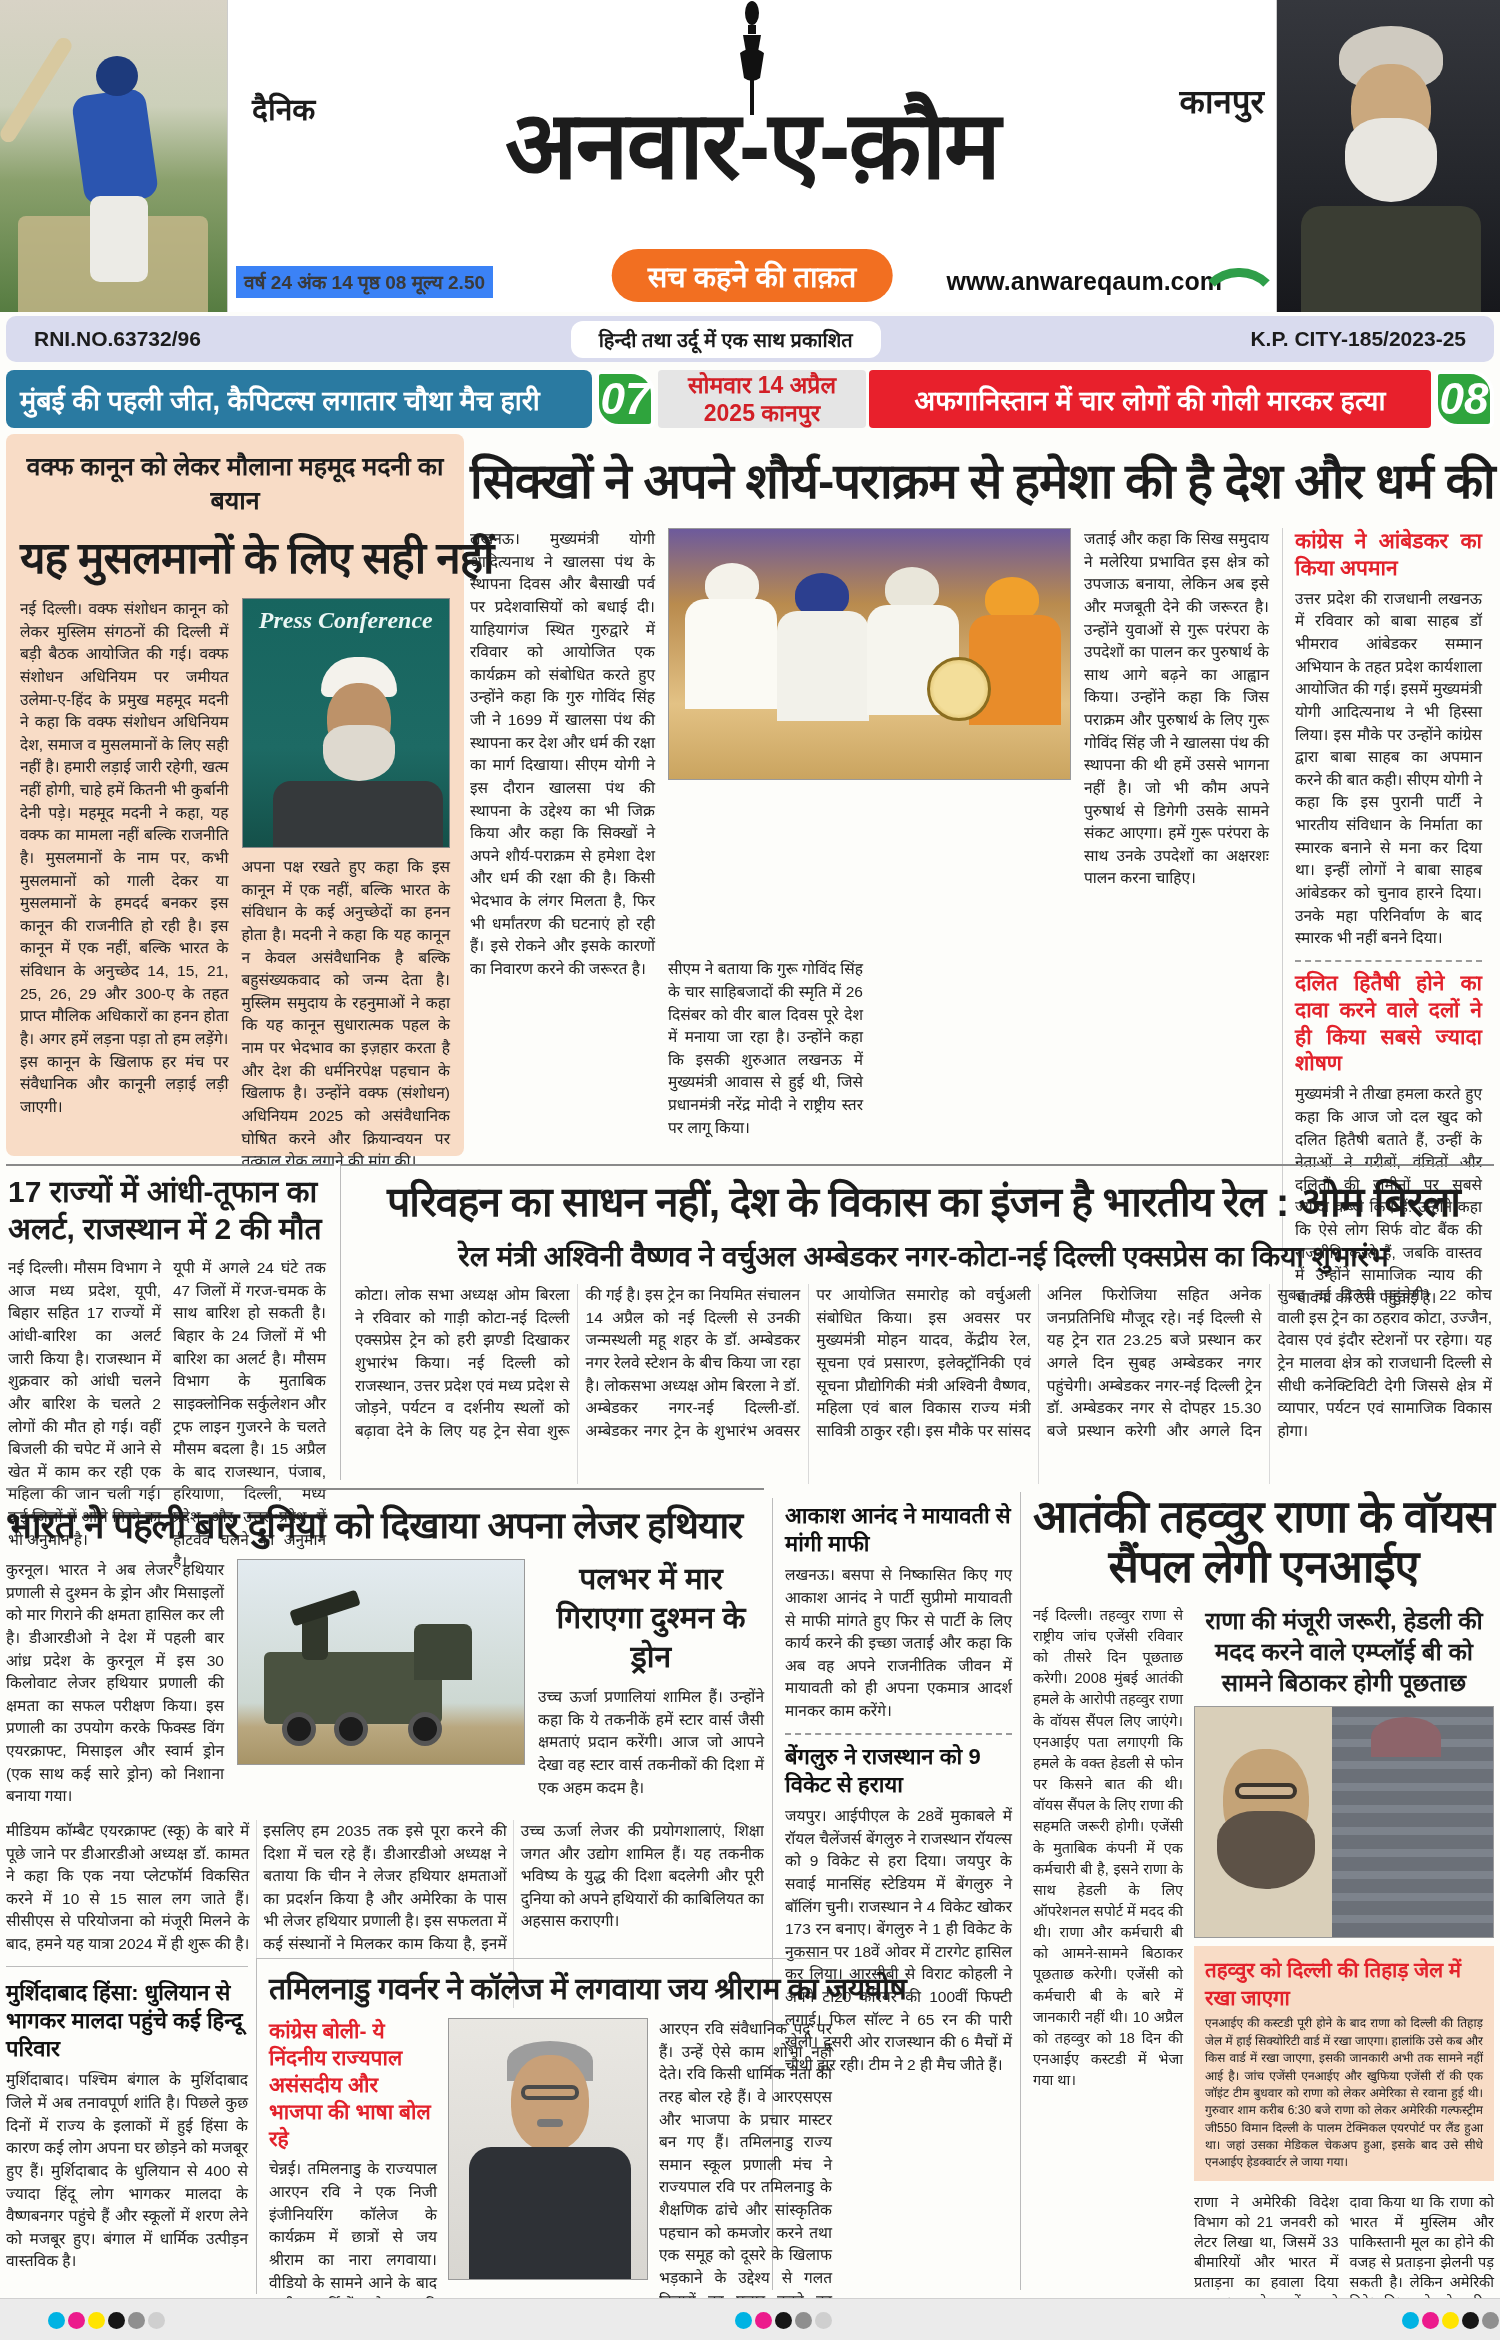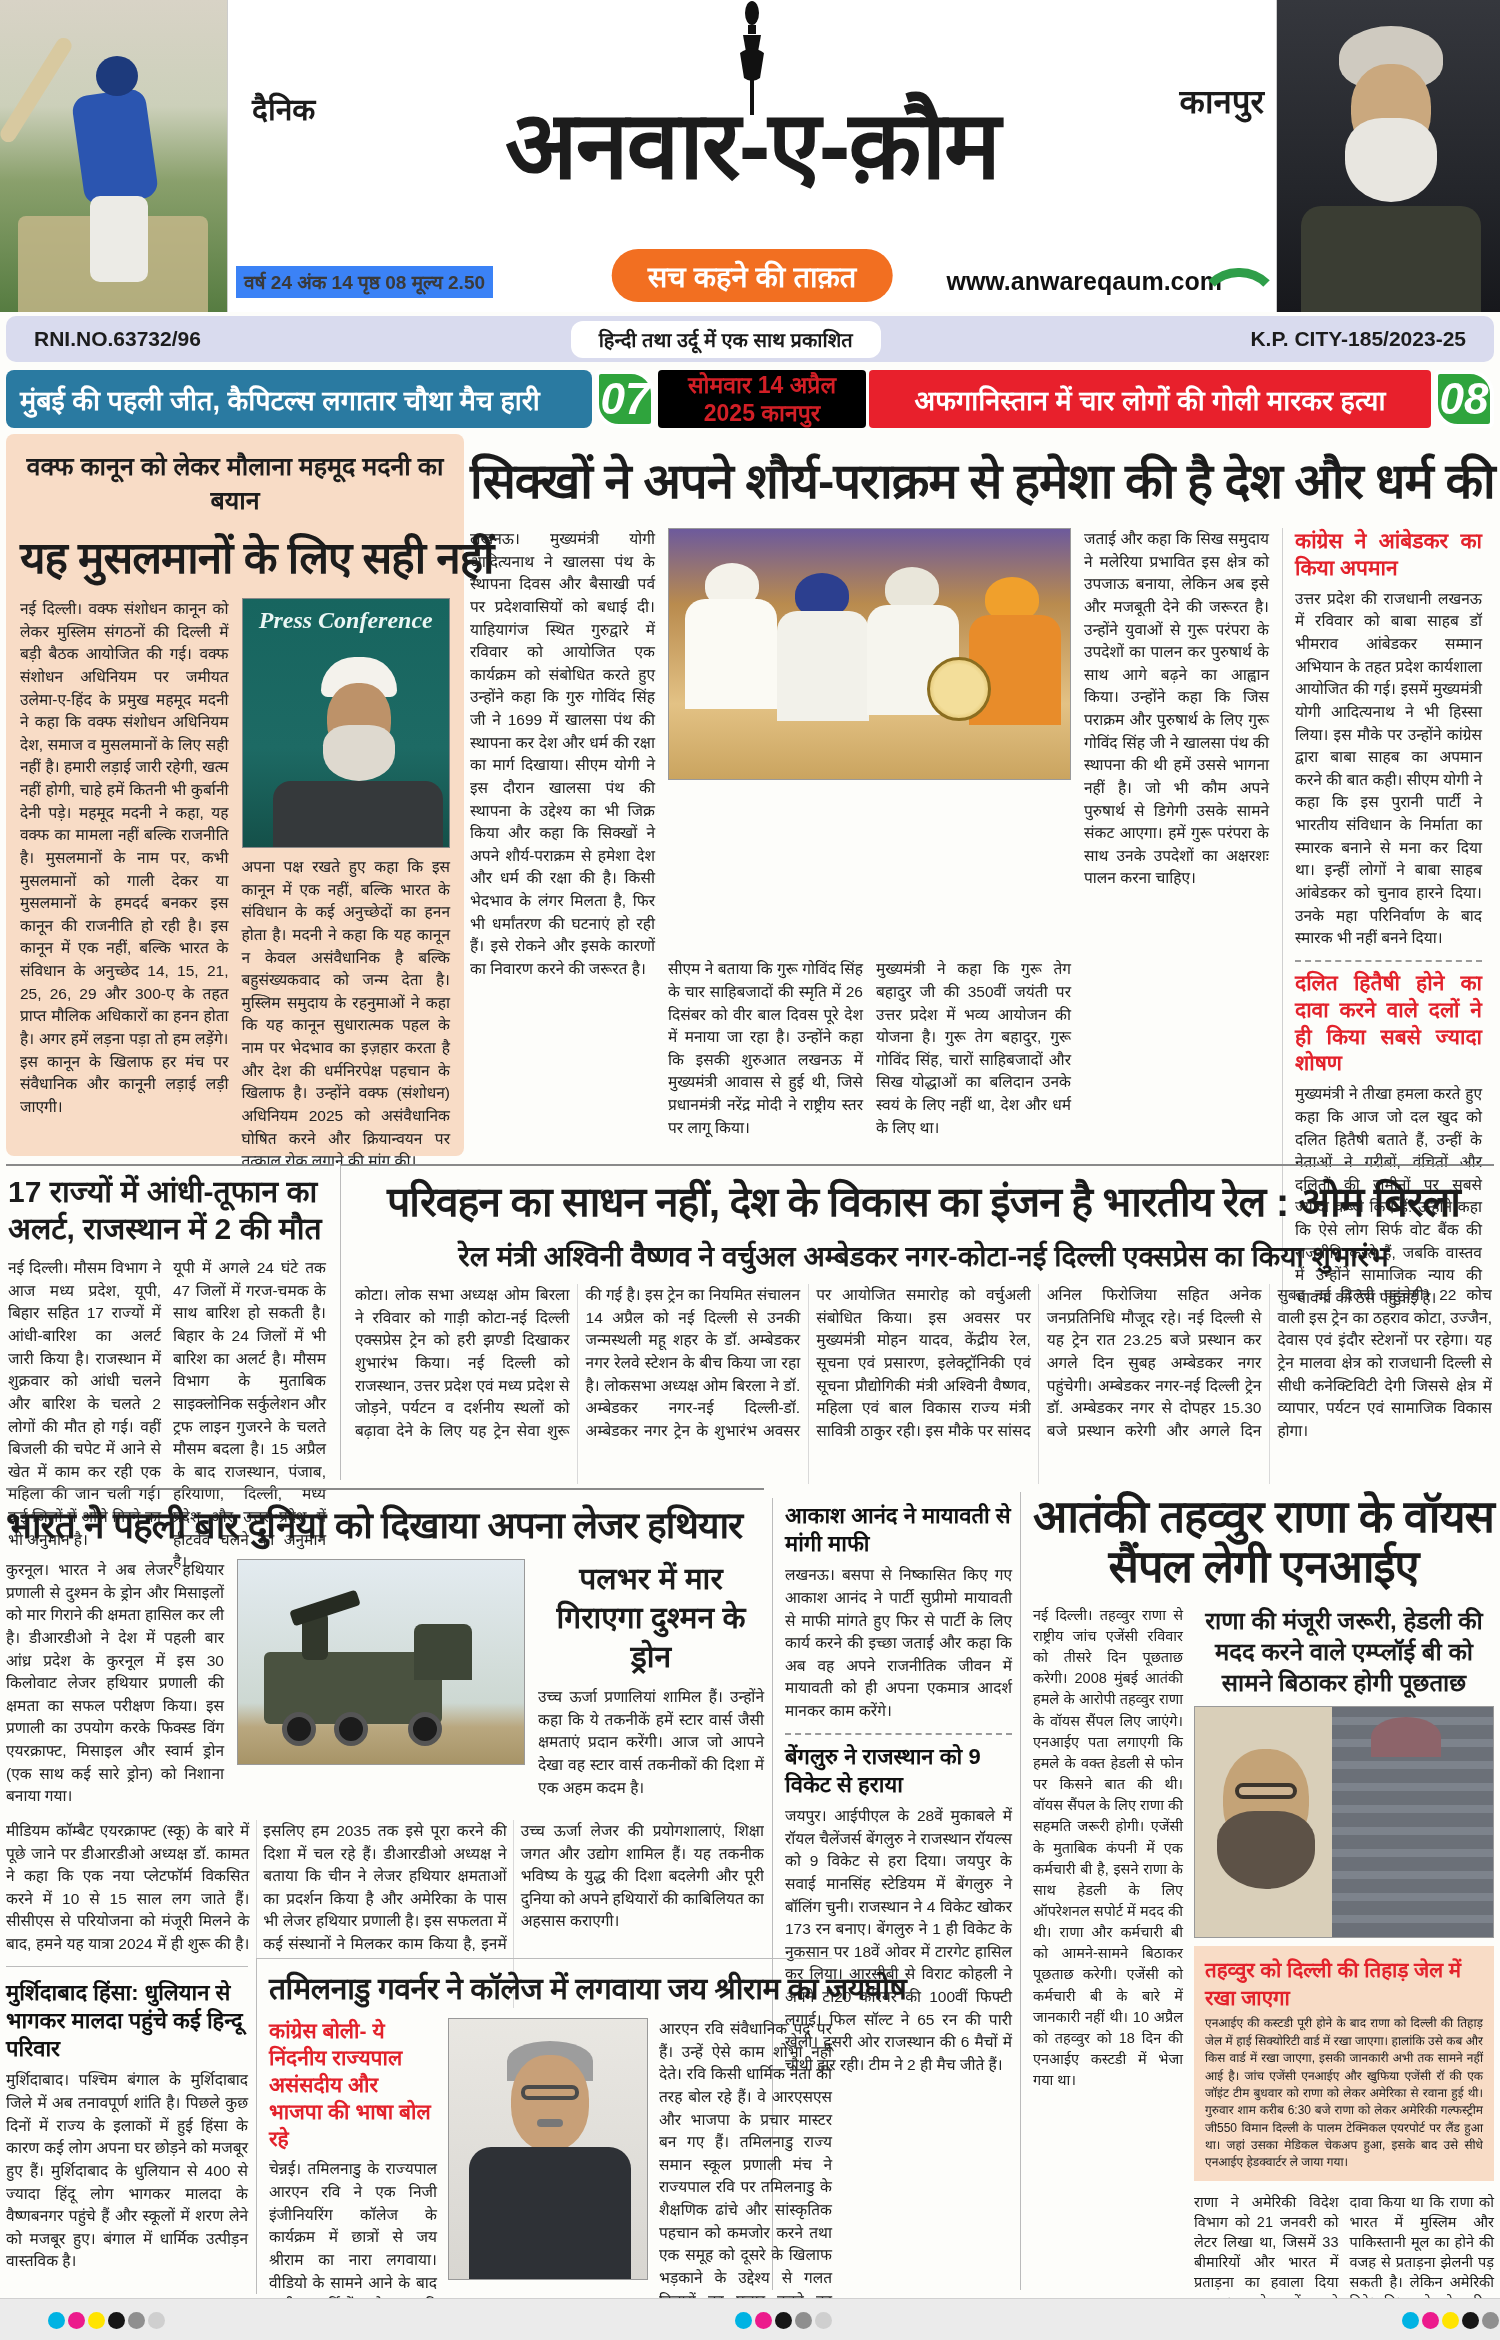--- a/index.html
+++ b/index.html
@@ -37,21 +37,21 @@
     border-bottom:none; border-left-color:transparent; border-right-color:transparent; border-radius:86px 86px 0 0; }
   
   .infobar { position:absolute; left:6px; right:6px; top:316px; height:46px; background:#d9dbee; border-radius:10px;
     display:flex; align-items:center; justify-content:space-between; padding:0 28px; font-size:21px; font-weight:700; }
   .infobar .pill { background:#fff; border-radius:12px; padding:5px 28px; font-size:20px; }
   .ears { position:absolute; left:6px; right:6px; top:370px; height:58px; display:flex; gap:3px; }
   .ear-left { flex:0 0 586px; background:#2a7aa1; color:#fff; display:flex; align-items:center; padding-left:14px;
     font-size:27px; font-weight:700; border-radius:8px; white-space:nowrap; overflow:hidden; }
   .pagebox { flex:0 0 60px; background:#2fa43d; color:#fff; display:flex; align-items:center; justify-content:center;
     font-size:44px; font-weight:800; font-style:italic; border:4px solid #fff; border-radius:6px 24px 6px 24px; }
-  .datebox { flex:0 0 208px; background:#000000; color:#d21f26; display:flex; flex-direction:column; justify-content:center;
+  .datebox { flex:0 0 208px; background:#e5e5e5; color:#d21f26; display:flex; flex-direction:column; justify-content:center;
     text-align:center; font-size:23px; font-weight:800; line-height:1.22; border-radius:4px; }
   .ear-right { flex:1 1 auto; background:#e8202c; color:#fff; display:flex; align-items:center; justify-content:center;
     font-size:27px; font-weight:700; border-radius:4px; white-space:nowrap; overflow:hidden; }
   
   .bodytext { font-size:15.5px; line-height:1.46; color:#222; }
   .subhead-red { color:#e3222b; font-weight:800; font-size:21px; line-height:1.28; margin-bottom:6px; }
   .subhead-blk { font-weight:800; font-size:22px; line-height:1.28; margin:4px 0 6px; color:#111; }
   
   .art-waqf { position:absolute; left:6px; top:434px; width:458px; height:722px; background:#f8dcc6; border-radius:8px; padding:14px 14px; }
   .waqf-kicker { text-align:center; font-size:25px; font-weight:800; }
@@ -238,21 +238,20 @@
       </div>
       <div class="sg-col4">जताई और कहा कि सिख समुदाय ने मलेरिया प्रभावित इस क्षेत्र को उपजाऊ बनाया, लेकिन अब इसे और मजबूती देने की जरूरत है। उन्होंने युवाओं से गुरू परंपरा के उपदेशों का पालन कर पुरुषार्थ के साथ आगे बढ़ने का आह्वान किया। उन्होंने कहा कि जिस पराक्रम और पुरुषार्थ के लिए गुरू गोविंद सिंह जी ने खालसा पंथ की स्थापना की थी हमें उससे भागना नहीं है। जो भी कौम अपने पुरुषार्थ से डिगेगी उसके सामने संकट आएगा। हमें गुरू परंपरा के साथ उनके उपदेशों का अक्षरशः पालन करना चाहिए।</div>
       <div class="sg-col5">
         <div class="subhead-red">कांग्रेस ने आंबेडकर का किया अपमान</div>
         <div class="bodytext just">उत्तर प्रदेश की राजधानी लखनऊ में रविवार को बाबा साहब डॉ भीमराव आंबेडकर सम्मान अभियान के तहत प्रदेश कार्यशाला आयोजित की गई। इसमें मुख्यमंत्री योगी आदित्यनाथ ने भी हिस्सा लिया। इस मौके पर उन्होंने कांग्रेस द्वारा बाबा साहब का अपमान करने की बात कही। सीएम योगी ने कहा कि इस पुरानी पार्टी ने भारतीय संविधान के निर्माता का स्मारक बनाने से मना कर दिया था। इन्हीं लोगों ने बाबा साहब आंबेडकर को चुनाव हारने दिया। उनके महा परिनिर्वाण के बाद स्मारक भी नहीं बनने दिया।</div>
         <div class="dash-div"></div>
         <div class="subhead-red">दलित हितैषी होने का दावा करने वाले दलों ने ही किया सबसे ज्यादा शोषण</div>
         <div class="bodytext just">मुख्यमंत्री ने तीखा हमला करते हुए कहा कि आज जो दल खुद को दलित हितैषी बताते हैं, उन्हीं के नेताओं ने गरीबों, वंचितों और दलितों की जमीनों पर सबसे ज्यादा कब्जे किए हैं. उन्होंने कहा कि ऐसे लोग सिर्फ वोट बैंक की राजनीति करते हैं, जबकि वास्तव में उन्होंने सामाजिक न्याय की भावना को ठेस पहुंचाई है।</div>
       </div>
       <div class="sg-colB">सीएम ने बताया कि गुरू गोविंद सिंह के चार साहिबजादों की स्मृति में 26 दिसंबर को वीर बाल दिवस पूरे देश में मनाया जा रहा है। उन्होंने कहा कि इसकी शुरुआत लखनऊ में मुख्यमंत्री आवास से हुई थी, जिसे प्रधानमंत्री नरेंद्र मोदी ने राष्ट्रीय स्तर पर लागू किया।</div>
-      <div class="sg-colC">मुख्यमंत्री ने कहा कि गुरू तेग बहादुर जी की 350वीं जयंती पर उत्तर प्रदेश में भव्य आयोजन की योजना है। गुरू तेग बहादुर, गुरू गोविंद सिंह, चारों साहिबजादों और सिख योद्धाओं का बलिदान उनके स्वयं के लिए नहीं था, देश और धर्म के लिए था।</div>
     </div>
   </div>
 
   <div class="art-storm">
     <div class="storm-headline">17 राज्यों में आंधी-तूफान का अलर्ट, राजस्थान में 2 की मौत</div>
     <div class="storm-cols bodytext just">
       <div>नई दिल्ली। मौसम विभाग ने आज मध्य प्रदेश, यूपी, बिहार सहित 17 राज्यों में आंधी-बारिश का अलर्ट जारी किया है। राजस्थान में शुक्रवार को आंधी चलने और बारिश के चलते 2 लोगों की मौत हो गई। वहीं बिजली की चपेट में आने से खेत में काम कर रही एक महिला की जान चली गई। कई जिलों में ओले गिरने का भी अनुमान है।</div>
       <div>यूपी में अगले 24 घंटे तक 47 जिलों में गरज-चमक के साथ बारिश हो सकती है। बिहार के 24 जिलों में भी बारिश का अलर्ट है। मौसम विभाग के मुताबिक साइक्लोनिक सर्कुलेशन और ट्रफ लाइन गुजरने के चलते मौसम बदला है। 15 अप्रैल के बाद राजस्थान, पंजाब, हरियाणा, दिल्ली, मध्य प्रदेश और उत्तर प्रदेश में हीटवेव चलने का अनुमान है।</div>
     </div>
   </div>

